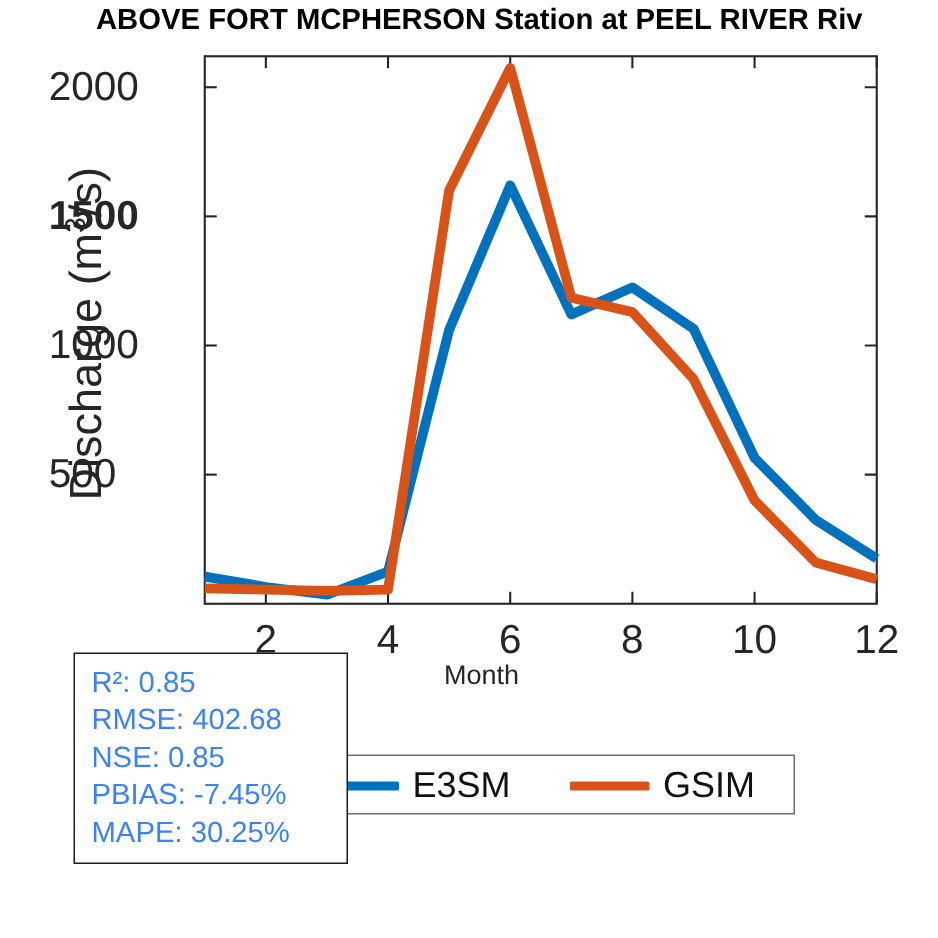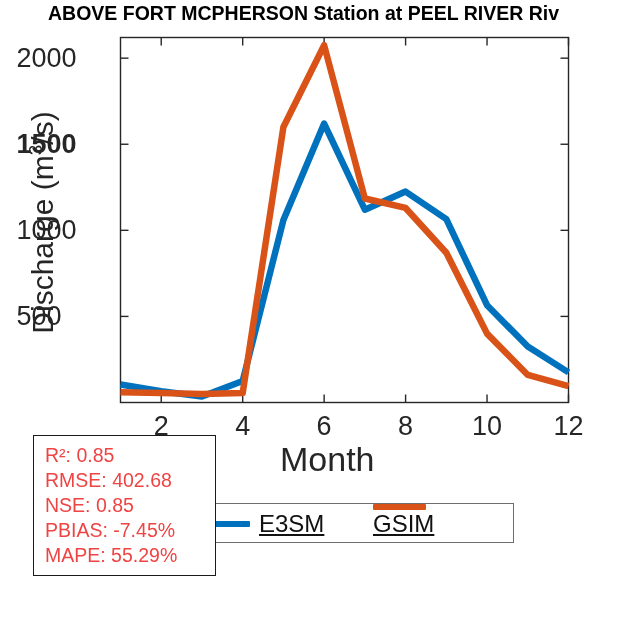--- a/index.html
+++ b/index.html
@@ -3,21 +3,21 @@
 <meta charset="utf-8">
 <style>
   html,body{margin:0;padding:0;}
   body{
     width:625px;height:625px;
     background:#ffffff;
     font-family:"Liberation Sans", sans-serif;
     overflow:hidden;
     position:relative;
   }
-  #figure{position:absolute;left:0;top:0;width:495px;height:625px;}
+  #figure{position:absolute;left:16px;top:0;width:495px;height:625px;}
   .chart-title{
     position:absolute;
     left:48px; top:2px;
     font-size:19.5px;
     font-weight:bold;
     color:#000;
     white-space:nowrap;
     letter-spacing:0px;
   }
   .ylabel{
@@ -28,21 +28,21 @@
     transform-origin:center center;
     text-align:center;
     font-size:30px;
     color:#262626;
     white-space:nowrap;
   }
   .ylabel sup{font-size:19px;vertical-align:super;}
   .xlabel{
     position:absolute;
     left:280px; top:440px;
-    font-size:34px;
+    font-size:18px;
     color:#262626;
     white-space:nowrap;
   }
   .ytick{
     position:absolute;
     right:0;
     width:96px;
     font-size:27px;
     color:#262626;
     transform:translateY(-50%);
@@ -61,37 +61,37 @@
     left:33px; top:435px;
     width:183px;
     border:1.6px solid #1a1a1a;
     background:#ffffff;
     padding:7px 0 7px 0;
     box-sizing:border-box;
     z-index:6;
   }
   .stats-line{
     font-size:19.5px;
-    color:#ef4444;
+    color:#3b82f6;
     line-height:25px;
     padding-left:11px;
     white-space:nowrap;
   }
   .legend-box{
     position:absolute;
     left:183px; top:503px;
     width:331px; height:40px;
     border:1.1px solid #6e6e6e;
     background:#ffffff;
     box-sizing:border-box;
     z-index:4;
   }
   .legend-entry{position:absolute;top:0;height:40px;display:flex;align-items:center;}
   .legend-swatch{width:53px;height:6px;border-radius:1px;}
-  .legend-label{font-size:24px;color:#111;margin-left:9px;white-space:nowrap;text-decoration:underline;}
+  .legend-label{font-size:24px;color:#111;margin-left:9px;white-space:nowrap;}
   svg{display:block;}
 </style>
 </head>
 <body>
 
 <div id="figure">
 
   <div class="chart-title">ABOVE FORT MCPHERSON  Station at  PEEL RIVER  Riv</div>
 
   <div class="ylabel"><span>Discharge (m</span><sup>3</sup><span>/s)</span></div>
@@ -137,27 +137,27 @@
       <line x1="568.5" y1="37.5" x2="568.5" y2="45.5" stroke="#262626" stroke-width="1.4"></line>
       <polyline points="120.5,384.42216981132077 161.22727272727272,391.3089622641509 201.95454545454544,396.4740566037736 242.6818181818182,380.97877358490564 283.4090909090909,220 324.1363636363636,123.58490566037733 364.8636363636364,209.66981132075472 405.59090909090907,191.59198113207546 446.3181818181818,219.1391509433962 487.04545454545456,305.2240566037736 527.7727272727273,346.5448113207547 568.5,372.37028301886795" fill="none" stroke="#0072BD" stroke-width="6.5" stroke-linejoin="round" stroke-linecap="butt"></polyline>
       <polyline points="120.5,392.1698113207547 161.22727272727272,393.0306603773585 201.95454545454544,393.89150943396226 242.6818181818182,393.0306603773585 283.4090909090909,127.0283018867924 324.1363636363636,45.24764150943395 364.8636363636364,198.47877358490567 405.59090909090907,207.94811320754715 446.3181818181818,252.71226415094338 487.04545454545456,333.6320754716981 527.7727272727273,374.95283018867923 568.5,386.1438679245283" fill="none" stroke="#D95319" stroke-width="6.5" stroke-linejoin="round" stroke-linecap="butt"></polyline>
     </svg>
 
   <div class="stats-box">
     <div class="stats-line">R²: 0.85</div>
     <div class="stats-line">RMSE: 402.68</div>
     <div class="stats-line">NSE: 0.85</div>
     <div class="stats-line">PBIAS: -7.45%</div>
-    <div class="stats-line">MAPE: 55.29%</div>
+    <div class="stats-line">MAPE: 30.25%</div>
   </div>
 
   <div class="legend-box">
     <div class="legend-entry" style="left:13px;">
       <span class="legend-swatch" style="background: rgb(0, 114, 189);"></span>
       <span class="legend-label">E3SM</span>
     </div>
-    <div class="legend-entry" style="left:180px;flex-direction:column;">
+    <div class="legend-entry" style="left:180px;">
       <span class="legend-swatch" style="background: rgb(217, 83, 25);"></span>
       <span class="legend-label">GSIM</span>
     </div>
   </div>
 
 </div>
 
 </body></html>

